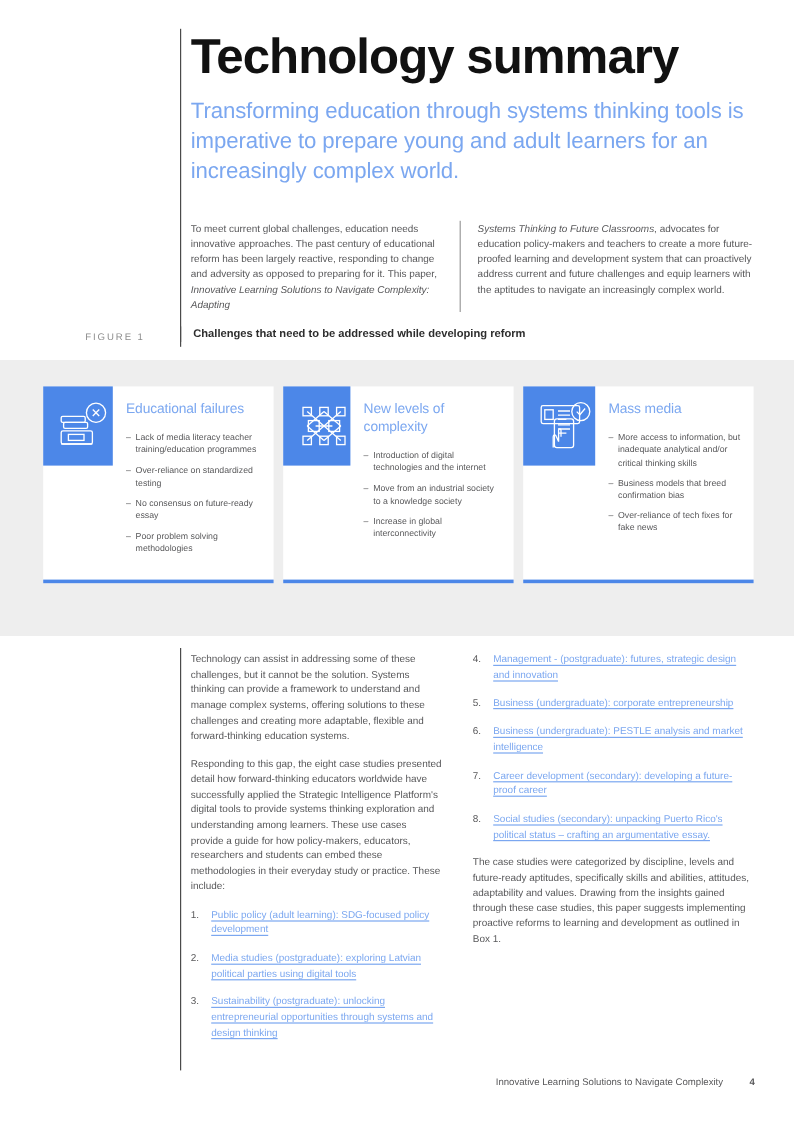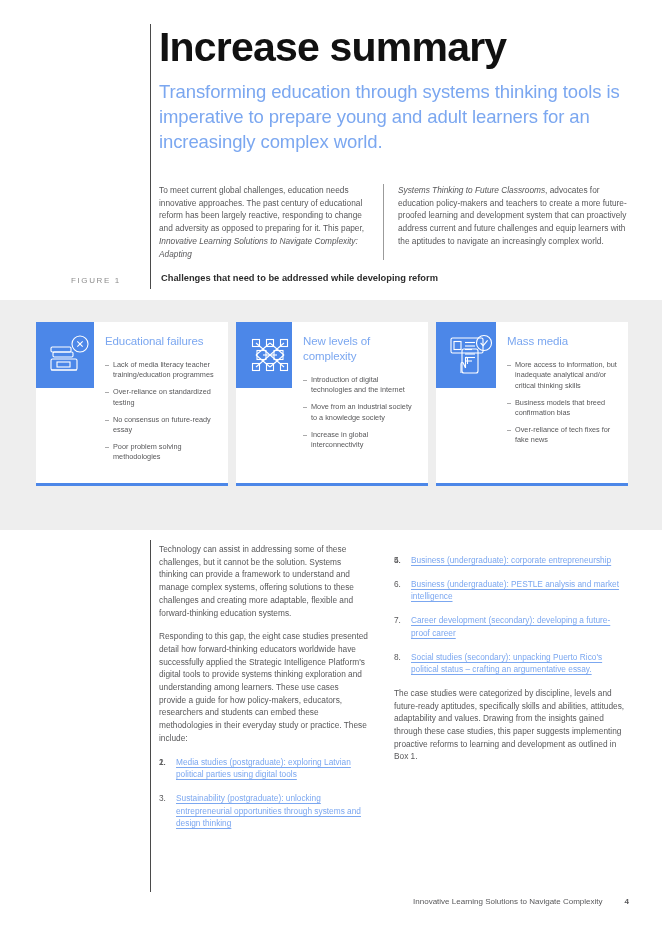--- a/index.html
+++ b/index.html
@@ -218,21 +218,21 @@
   svg { display: block; }
 </style>
 </head>
 <body>
 
 <div class="page">
 
   <div class="masthead-rule"></div>
 
   <div class="header">
-    <h1 class="page-title">Increase summary</h1>
+    <h1 class="page-title">Technology summary</h1>
     <div class="page-subtitle">Transforming education through systems thinking tools is imperative to prepare young and adult learners for an increasingly complex world.</div>
   </div>
 
   <div class="intro">
     <div class="intro-col-left">
       <p><span>To meet current global challenges, education needs innovative approaches. The past century of educational reform has been largely reactive, responding to change and adversity as opposed to preparing for it. This paper, </span><em>Innovative Learning Solutions to Navigate Complexity: Adapting</em></p>
     </div>
     <div class="intro-col-right">
       <p><em>Systems Thinking to Future Classrooms</em><span>, advocates for education policy-makers and teachers to create a more future-proofed learning and development system that can proactively address current and future challenges and equip learners with the aptitudes to navigate an increasingly complex world.</span></p>
     </div>
@@ -338,29 +338,29 @@
     </div>
   </div>
 
   <div class="lower-rule"></div>
 
   <div class="lower">
     <div class="lower-col-left">
       <p>Technology can assist in addressing some of these challenges, but it cannot be the solution. Systems thinking can provide a framework to understand and manage complex systems, offering solutions to these challenges and creating more adaptable, flexible and forward-thinking education systems.</p>
       <p>Responding to this gap, the eight case studies presented detail how forward-thinking educators worldwide have successfully applied the Strategic Intelligence Platform's digital tools to provide systems thinking exploration and understanding among learners. These use cases provide a guide for how policy-makers, educators, researchers and students can embed these methodologies in their everyday study or practice. These include:</p>
       <ol class="case-list">
-        <li><span class="num">1.</span></li>
+        <li><span class="num">1.</span><a class="link" href="#">Public policy (adult learning): SDG-focused policy development</a></li>
         <li><span class="num">2.</span><a class="link" href="#">Media studies (postgraduate): exploring Latvian political parties using digital tools</a></li>
         <li><span class="num">3.</span><a class="link" href="#">Sustainability (postgraduate): unlocking entrepreneurial opportunities through systems and design thinking</a></li>
       </ol>
     </div>
 
     <div class="lower-col-right">
       <ol class="case-list">
-        <li><span class="num">4.</span></li>
+        <li><span class="num">4.</span><a class="link" href="#">Management - (postgraduate): futures, strategic design and innovation</a></li>
         <li><span class="num">5.</span><a class="link" href="#">Business (undergraduate): corporate entrepreneurship</a></li>
         <li><span class="num">6.</span><a class="link" href="#">Business (undergraduate): PESTLE analysis and market intelligence</a></li>
         <li><span class="num">7.</span><a class="link" href="#">Career development (secondary): developing a future-proof career</a></li>
         <li><span class="num">8.</span><a class="link" href="#">Social studies (secondary): unpacking Puerto Rico's political status – crafting an argumentative essay.</a></li>
       </ol>
       <p>The case studies were categorized by discipline, levels and future-ready aptitudes, specifically skills and abilities, attitudes, adaptability and values. Drawing from the insights gained through these case studies, this paper suggests implementing proactive reforms to learning and development as outlined in Box 1.</p>
     </div>
   </div>
 
   <div class="footer">

